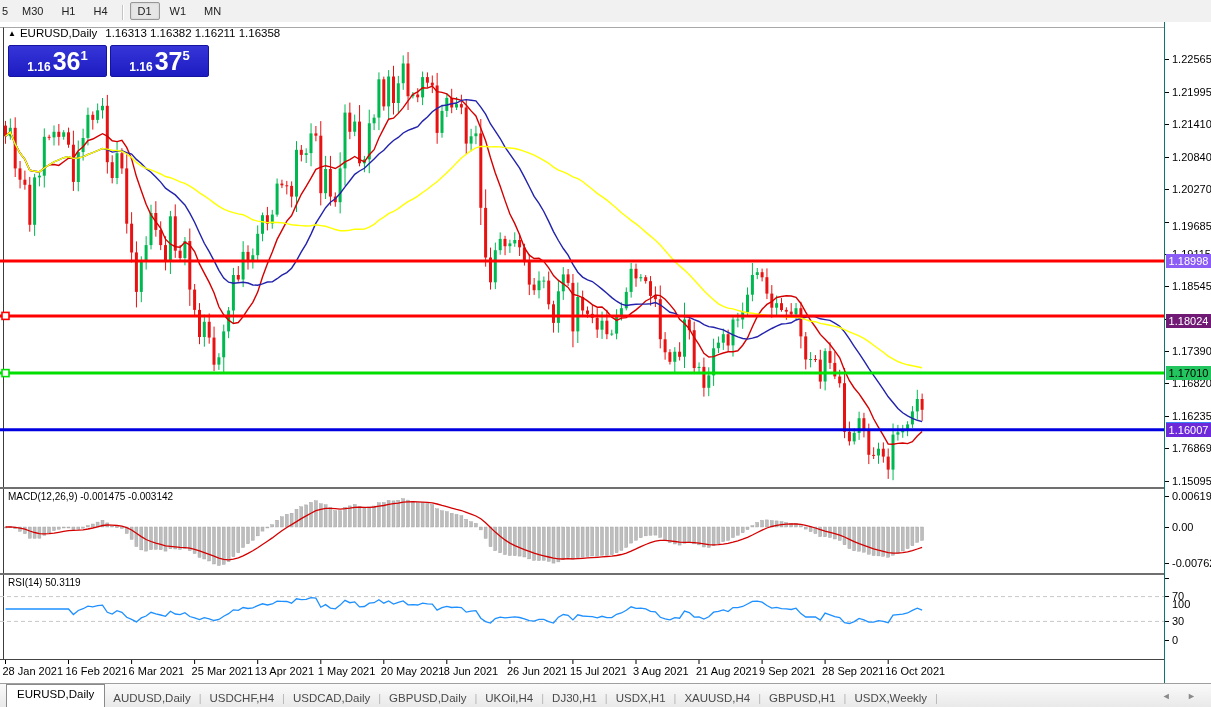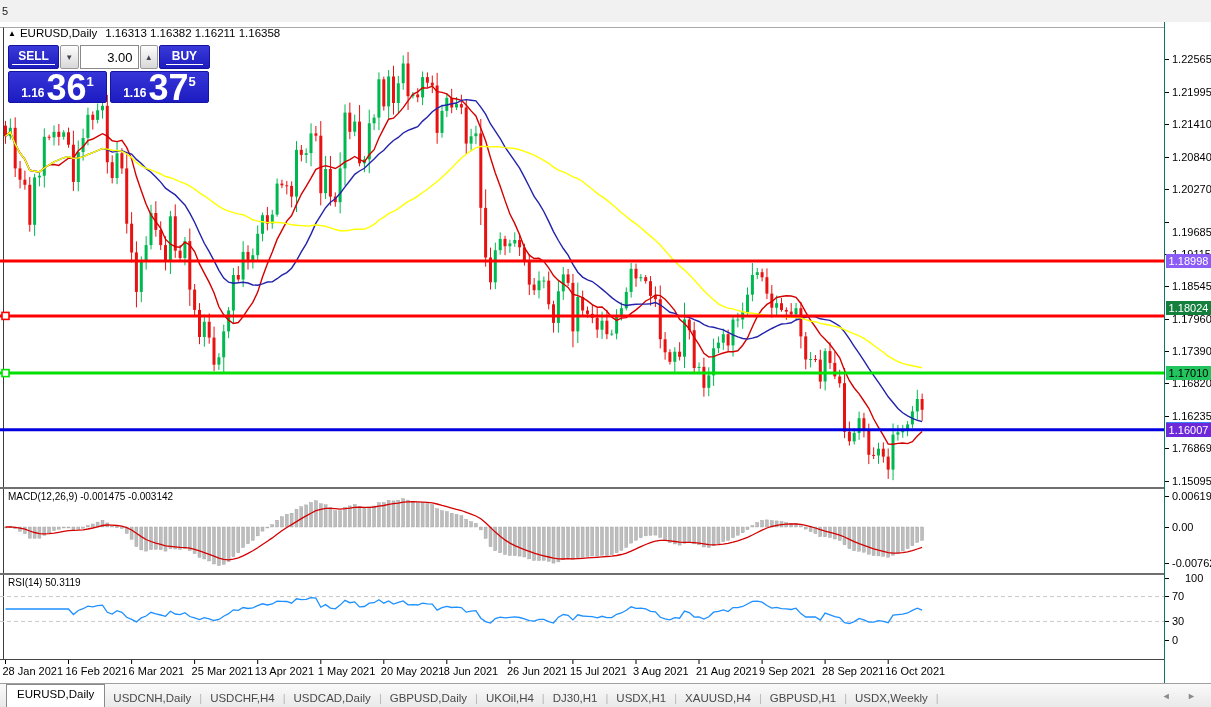--- a/index.html
+++ b/index.html
@@ -40,39 +40,40 @@
   .tp-spin{width:18px;margin:0 1px;background:linear-gradient(#fdfdfd,#d8d8d8);border:1px solid #979797;
            border-radius:2px;color:#445;font-size:8px;display:flex;align-items:center;justify-content:center;cursor:pointer;}
   .tp-vol{width:52px;height:22px;border:1px solid #8a8a8a;background:#fff;color:#000;font-size:13px;
           text-align:right;padding:0 5px 0 0;font-family:"Liberation Sans",sans-serif;}
   .tp-row2{display:flex;height:32px;}
   .tp-price{width:97px;color:#fff;background:linear-gradient(#3535d8,#1c1cc2);border:1px solid #1414a0;
             border-radius:2px;display:flex;align-items:flex-end;justify-content:center;
             padding-bottom:2px;font-weight:bold;cursor:pointer;}
   .tp-price + .tp-price{margin-left:3px;}
   .tp-price .pfx{font-size:12px;line-height:14px;margin-right:2px;}
-  .tp-price .big{font-size:36px;line-height:25px;}
+  .tp-price .big{font-size:25px;line-height:25px;}
   .tp-price .sup{font-size:13px;line-height:12px;position:relative;top:-12px;}
   
   .tabbar{position:absolute;left:0;top:683px;width:1211px;height:24px;
           background:linear-gradient(#fafafa,#e9e9e9);border-top:1px solid #9f9f9f;
           display:flex;align-items:flex-end;padding-left:6px;box-sizing:border-box;}
   .tab-active{background:#fff;border:1px solid #8a8a8a;border-bottom:none;height:19px;
               padding:3px 10px 0;font-size:11.5px;color:#000;position:relative;top:0;}
   .tab{padding:4px 8px 3px;font-size:11.5px;color:#4a4a4a;cursor:pointer;white-space:nowrap;}
   .tab-sep{color:#b4b4b4;padding:4px 0 3px;}
   .tab-arrows{position:absolute;right:8px;top:7px;color:#8a8a8a;font-size:9px;letter-spacing:7px;}
 </style>
 </head>
 <body>
 
 <div class="app">
 
   <div class="toolbar">
     <span class="tf-clipped">5</span>
+    <span id="tf-buttons"><span class="tf-btn">M30</span><span class="tf-btn">H1</span><span class="tf-btn">H4</span><span class="tf-sep" style="display: inline-block; vertical-align: middle;"></span><span class="tf-btn active">D1</span><span class="tf-btn">W1</span><span class="tf-btn">MN</span></span>
   </div>
 
   <div class="chart-area">
     <svg id="chart-svg" width="1164" height="661">
         <line x1="0" y1="5.5" x2="1164" y2="5.5" stroke="#a8a8a8" stroke-width="1"></line>
         <line x1="3.5" y1="5.5" x2="3.5" y2="637" stroke="#3c3c3c" stroke-width="1"></line>
         <line x1="5.5" y1="98.9" x2="5.5" y2="121.8" stroke="#e81212" stroke-width="1"></line>
         <rect x="4.0" y="103.6" width="3" height="10.7" fill="#e81212"></rect>
         <line x1="10.35" y1="96.5" x2="10.35" y2="117.7" stroke="#00b850" stroke-width="1"></line>
         <rect x="8.8" y="105.8" width="3" height="8.5" fill="#00b850"></rect>
@@ -696,21 +697,21 @@
         <div class="tick-label" style="top: 31px;">1.22565</div>
         <div class="tick-dash" style="top: 70px;"></div>
         <div class="tick-label" style="top: 64px;">1.21995</div>
         <div class="tick-dash" style="top: 102px;"></div>
         <div class="tick-label" style="top: 96px;">1.21410</div>
         <div class="tick-dash" style="top: 135px;"></div>
         <div class="tick-label" style="top: 129px;">1.20840</div>
         <div class="tick-dash" style="top: 167px;"></div>
         <div class="tick-label" style="top: 161px;">1.20270</div>
         <div class="tick-dash" style="top: 200px;"></div>
-        <div class="tick-label" style="top: 204px;">1.19685</div>
+        <div class="tick-label" style="top: 198px;">1.19685</div>
         <div class="tick-dash" style="top: 232px;"></div>
         <div class="tick-label" style="top: 226px;">1.19115</div>
         <div class="tick-dash" style="top: 264px;"></div>
         <div class="tick-label" style="top: 258px;">1.18545</div>
         <div class="tick-dash" style="top: 297px;"></div>
         <div class="tick-label" style="top: 291px;">1.17960</div>
         <div class="tick-dash" style="top: 329px;"></div>
         <div class="tick-label" style="top: 323px;">1.17390</div>
         <div class="tick-dash" style="top: 361px;"></div>
         <div class="tick-label" style="top: 355px;">1.16820</div>
@@ -720,75 +721,60 @@
         <div class="tick-label" style="top: 420px;">1.76869</div>
         <div class="tick-dash" style="top: 459px;"></div>
         <div class="tick-label" style="top: 453px;">1.15095</div>
         <div class="tick-dash" style="top: 474px;"></div>
         <div class="tick-label" style="top: 468px;">0.006193</div>
         <div class="tick-dash" style="top: 505px;"></div>
         <div class="tick-label" style="top: 499px;">0.00</div>
         <div class="tick-dash" style="top: 541px;"></div>
         <div class="tick-label" style="top: 535px;">-0.007621</div>
         <div class="tick-dash" style="top: 556px;"></div>
-        <div class="tick-label" style="top: 550px; margin-left: 13px;">100</div>
+        <div class="tick-label" style="top: 576px;">100</div>
         <div class="tick-dash" style="top: 574px;"></div>
         <div class="tick-label" style="top: 568px;">70</div>
         <div class="tick-dash" style="top: 599px;"></div>
         <div class="tick-label" style="top: 593px;">30</div>
         <div class="tick-dash" style="top: 618px;"></div>
         <div class="tick-label" style="top: 612px;">0</div>
         <div class="badge" style="top: 232px; background: #8b5cf6; color: rgb(255, 255, 255);">1.18998</div>
-        <div class="badge" style="top: 279px; background: #15803d; color: rgb(255, 255, 255);">1.18024</div>
+        <div class="badge" style="top: 292px; background: #701a75; color: rgb(255, 255, 255);">1.18024</div>
         <div class="badge" style="top: 344px; background: #22c55e; color: rgb(0, 0, 0);">1.17010</div>
         <div class="badge" style="top: 381px; background: #3b82f6; color: rgb(255, 255, 255); margin-top: 19px;">1.16358</div>
         <div class="badge" style="top: 401px; background: #6d28d9; color: rgb(255, 255, 255);">1.16007</div>
       </div>
 
     <div class="chart-header">
       <span class="tri">▲</span><span class="sym">EURUSD,Daily</span><span>1.16313 1.16382 1.16211 1.16358</span>
     </div>
 
     <div class="trade-panel">
-      <div class="tp-row1">
-        <div class="tp-btn">
-            <span class="ul">SELL</span>
-          </div>
-        <div class="tp-spin">
-            <span>▼</span>
-          </div>
-        <input class="tp-vol" readonly="" value="3.00" style="">
-        <div class="tp-spin">
-            <span>▲</span>
-          </div>
-        <div class="tp-btn">
-            <span class="ul">BUY</span>
-          </div>
-      </div>
       <div class="tp-row2">
         <div class="tp-price">
           <span class="pfx">1.16</span>
             <span class="big">36</span>
             <span class="sup">1</span>
         </div>
         <div class="tp-price">
           <span class="pfx">1.16</span>
             <span class="big">37</span>
             <span class="sup">5</span>
         </div>
       </div>
     </div>
 
     <div class="ind-label" style="top:469px">MACD(12,26,9) -0.001475 -0.003142</div>
     <div class="ind-label" style="top:555px">RSI(14) 50.3119</div>
   </div>
 
   <div class="tabbar" id="tabbar">
       <span class="tab-active">EURUSD,Daily</span>
-      <span class="tab">USDCNH,Daily</span>
+      <span class="tab">AUDUSD,Daily</span>
       <span class="tab-sep">|</span>
       <span class="tab">USDCHF,H4</span>
       <span class="tab-sep">|</span>
       <span class="tab">USDCAD,Daily</span>
       <span class="tab-sep">|</span>
       <span class="tab">GBPUSD,Daily</span>
       <span class="tab-sep">|</span>
       <span class="tab">UKOil,H4</span>
       <span class="tab-sep">|</span>
       <span class="tab">DJ30,H1</span>

